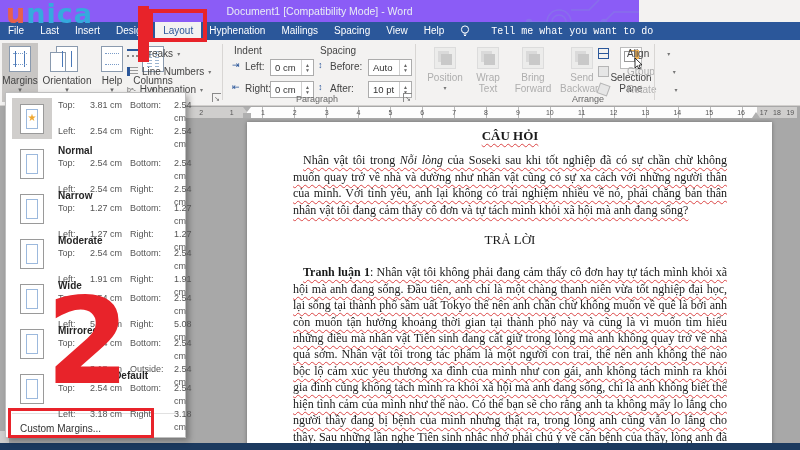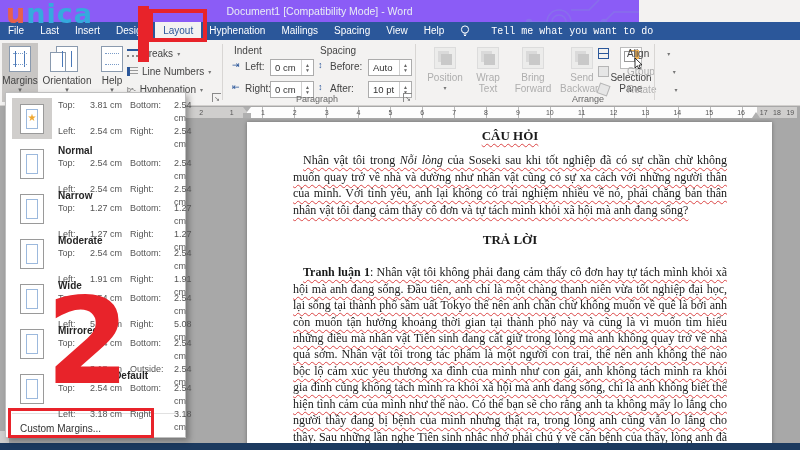--- a/index.html
+++ b/index.html
@@ -79,21 +79,21 @@
   .rn { flex:1; text-align:center; line-height:11px; }
   .ind-marker-l { position:absolute; left:243px; top:1px; width:0; height:0; border-left:4px solid transparent; border-right:4px solid transparent; border-top:5px solid #b0b0b0; z-index:3; }
   .ind-marker-l2 { position:absolute; left:243px; top:7px; width:8px; height:5px; background:#b0b0b0; z-index:3; }
   .ind-marker-r { position:absolute; left:752px; top:6px; width:0; height:0; border-left:4px solid transparent; border-right:4px solid transparent; border-bottom:6px solid #b0b0b0; z-index:3; }
 
   
   .canvas { position:absolute; left:0; top:119px; width:800px; height:324px; background:#a8a8a8; overflow:hidden; }
   .page { position:absolute; left:247px; top:3px; width:525px; height:330px; background:#fff; box-shadow:0 0 4px rgba(0,0,0,.35); padding:6px 45px 0 46px; overflow:hidden; }
   .doc { font-family:"Liberation Serif", serif; font-size:12px; line-height:16.4px; color:#1a1a1a; }
   .doc h1 { font-size:13px; text-align:center; margin:0 0 8px 0; font-weight:bold; }
-  .doc h2 { font-size:13px; text-align:center; margin:0 0 16px 0; font-weight:bold; }
+  .doc h2 { font-size:13px; text-align:center; margin:0 0 16px 0; font-weight:normal; }
   .doc p { text-align:justify; text-indent:10px; margin:0 0 14px 0; }
   .sp { text-decoration-line:underline; text-decoration-style:wavy; text-decoration-color:rgba(216,52,52,.9); text-decoration-thickness:1px; text-underline-offset:2.5px; }
   .it { font-style:italic; }
   .bd { font-weight:bold; }
 
   
   .statusbar { position:absolute; left:0; top:443px; width:800px; height:7px; background:#1c3a5f; }
   .vrule-frag { position:absolute; left:0; top:431px; width:9px; height:12px; background:#cfcecd; z-index:5; }
 
   
@@ -176,20 +176,28 @@
           <div class="in"></div>
         </div>
       <span class="lbl">Orientation</span>
       <span class="chev">▾</span>
     </div>
     <div class="bigbtn" style="left:96px;width:32px;">
       <div class="icon-page">
           <div class="in2"></div>
         </div>
       <span class="lbl">Help</span>
+      <span class="chev">▾</span>
+    </div>
+    <div class="bigbtn" style="left:130px;width:46px;">
+      <div class="icon-page cols">
+          <div class="in3"></div>
+          <div class="gap"></div>
+        </div>
+      <span class="lbl">Columns</span>
       <span class="chev">▾</span>
     </div>
     <div class="smallbtn" style="top:6px;">
       <span class="smicon ic-breaks"></span>
       <span>Breaks</span>
       <span class="chev2">▾</span>
     </div>
     <div class="smallbtn" style="top:24px;">
       <span class="smicon ic-lines"></span>
       <span>Line Numbers</span>

